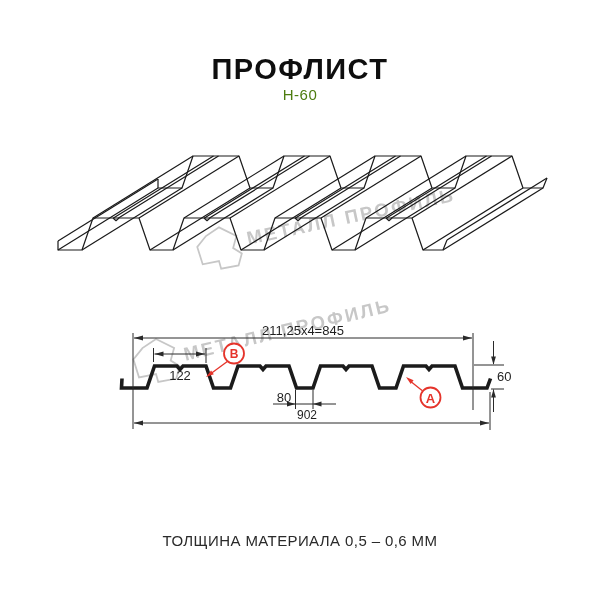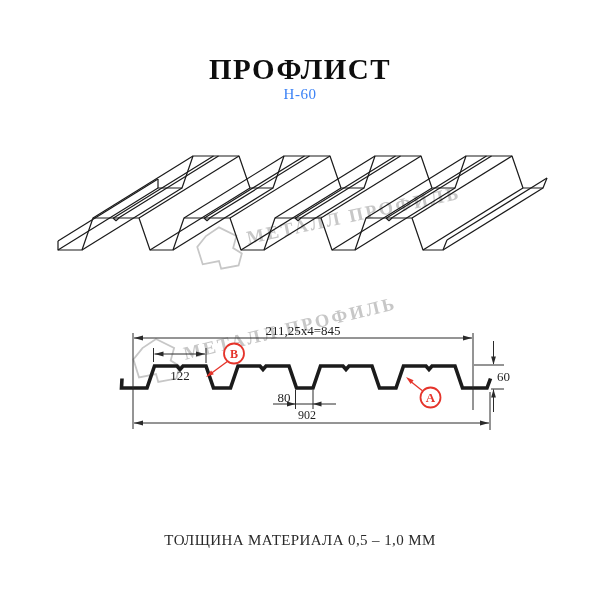--- a/index.html
+++ b/index.html
@@ -1,21 +1,21 @@
 <!DOCTYPE html>
 <html><head>
 <meta charset="utf-8">
 <style>
   html,body{margin:0;padding:0;background:#fff;}
   #stage{position:relative;width:593px;height:600px;background:#ffffff;overflow:hidden;
-         font-family:Liberation Serif, serif;}
+         font-family:Liberation Sans, sans-serif;}
   .title{position:absolute;left:0;top:53px;width:600px;text-align:center;
          font-size:29px;font-weight:700;letter-spacing:1.5px;color:#0e0e0e;}
   .subtitle{position:absolute;left:0;top:86px;width:600px;text-align:center;
-         font-size:15px;font-weight:400;letter-spacing:.5px;color:#3b82f6;}
+         font-size:15px;font-weight:400;letter-spacing:.5px;color:#4d7c0f;}
   .footer{position:absolute;left:0;top:532px;width:600px;text-align:center;
          font-size:15px;font-weight:400;letter-spacing:.4px;color:#2a2a2a;}
   .wm{position:absolute;z-index:1;}
   .wm-text{position:absolute;z-index:1;font-weight:700;font-size:18.5px;letter-spacing:2.5px;
          color:#c7c7c7;white-space:nowrap;transform-origin:left center;}
   #drawing-svg{position:absolute;left:0;top:0;z-index:2;pointer-events:none;}
   .dim{position:absolute;z-index:3;font-size:13px;color:#1f1f1f;white-space:nowrap;}
   .dim.center{transform:translateX(-50%);}
   .circ-letter{position:absolute;z-index:4;color:#e5342b;font-weight:700;font-size:12px;
          transform:translate(-50%,-50%);}
@@ -132,14 +132,14 @@
 
   <div class="dim center" style="left:303px;top:323px;">211,25x4=845</div>
   <div class="dim center" style="left:180px;top:340px;margin-top:28px;">122</div>
   <div class="dim center" style="left:284px;top:390px;">80</div>
   <div class="dim center" style="left:307px;top:408px;font-size:12px;">902</div>
   <div class="dim" style="left:497px;top:369px;">60</div>
 
   <span class="circ-letter" style="left:234px;top:354px;">В</span>
   <span class="circ-letter" style="left:430.5px;top:398px;font-size:13px;">А</span>
 
-  <div class="footer">ТОЛЩИНА МАТЕРИАЛА 0,5 – 1,0 ММ</div>
+  <div class="footer">ТОЛЩИНА МАТЕРИАЛА 0,5 – 0,6 ММ</div>
 </div>
 
 </body></html>

